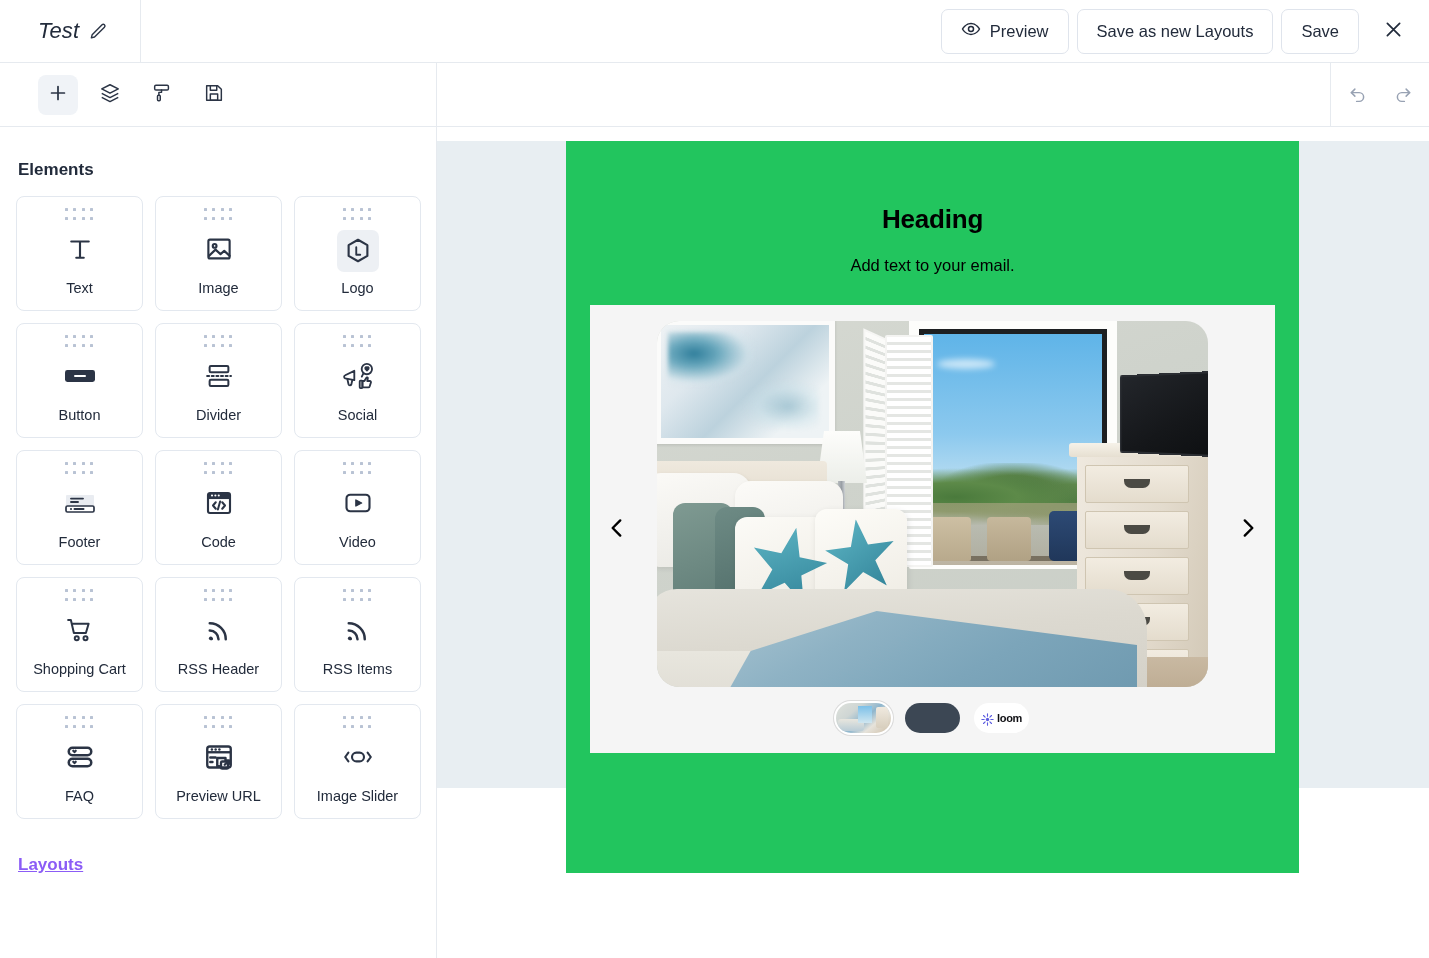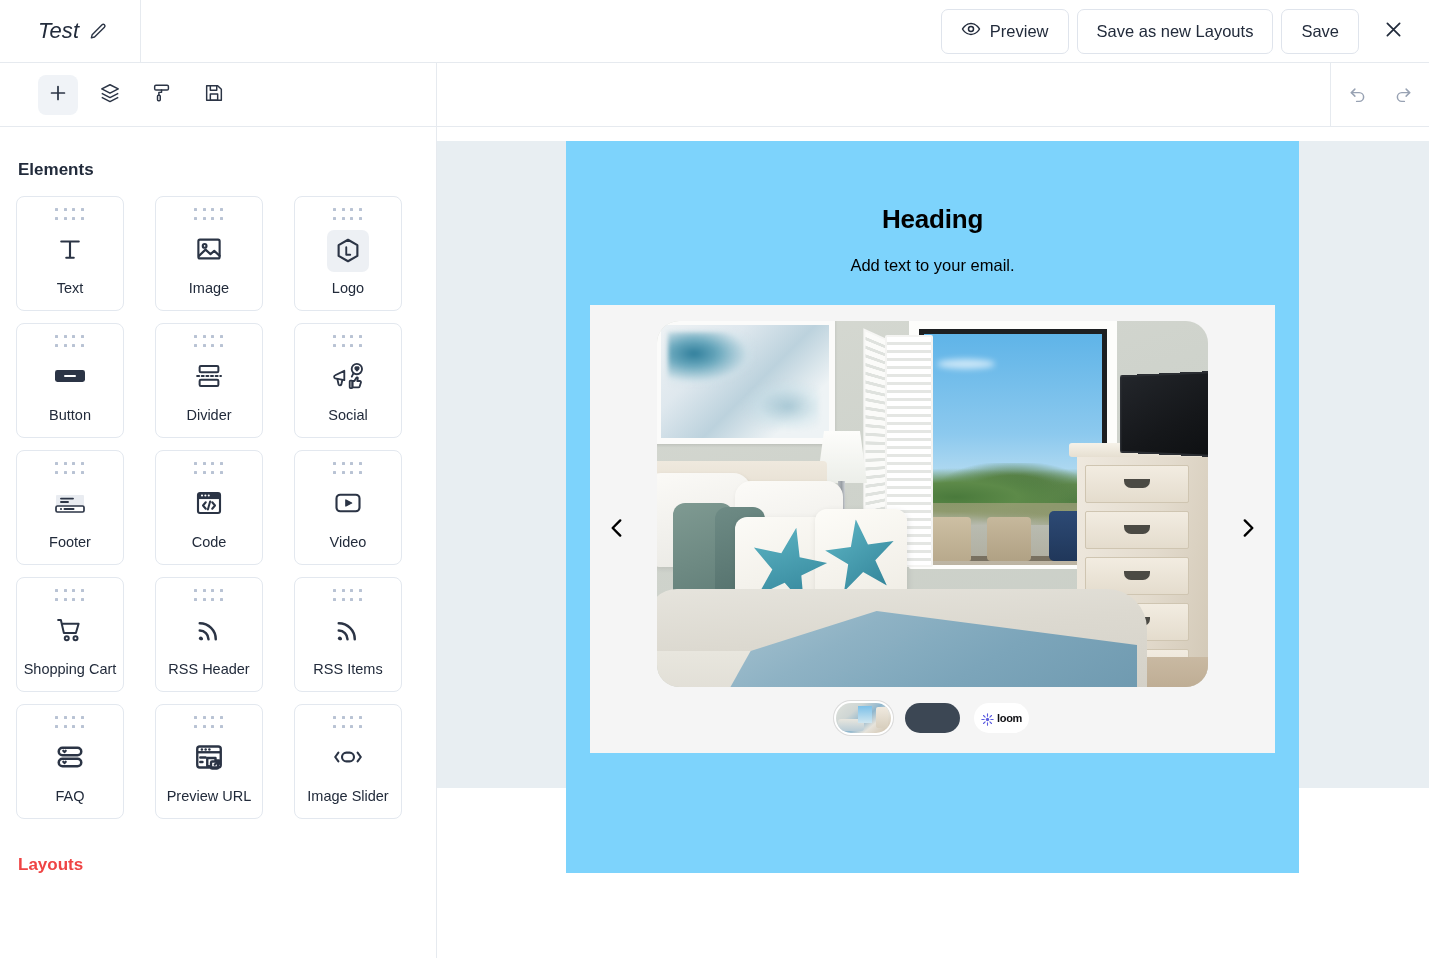--- a/index.html
+++ b/index.html
@@ -77,52 +77,52 @@
   }
   .section-title {
     font-size: 17px; font-weight: 700; color: #222b3b;
     padding: 33px 0 0 18px;
   }
   .grid {
     display: grid; grid-template-columns: repeat(3, 127px);
     gap: 12px; padding: 16px 0 0 16px;
   }
   .el-card {
-    width: 108px; height: 115px; border: 1px solid #e3e8ef; border-radius: 8px;
+    width: 127px; height: 115px; border: 1px solid #e3e8ef; border-radius: 8px;
     background: #fff; display: flex; flex-direction: column;
     align-items: center; cursor: grab; position: relative;
     padding-top: 11px;
   }
   .dots { width: 30px; height: 14px; display: grid;
     grid-template-columns: repeat(4, 1fr); grid-template-rows: repeat(2, 1fr);
     gap: 3px 4px; }
   .dots i { display: block; width: 3px; height: 3px; background: #b9c3d4; border-radius: .5px; }
   .el-icon {
     flex: 1; display: flex; align-items: center; justify-content: center;
     color: #2b3445; width: 100%;
   }
   .el-icon.boxed > span {
     background: #edf0f4; border-radius: 7px; padding: 6px;
     display: inline-flex; align-items: center; justify-content: center;
   }
   .el-label { font-size: 14.5px; color: #222b3b; padding-bottom: 14px; }
-  .layouts-title { font-size: 17px; font-weight: 700; color: #ef4444; padding: 36px 0 0 18px; }
+  .layouts-title { font-size: 17px; font-weight: 700; color: #8b5cf6; padding: 36px 0 0 18px; text-decoration: underline; }
 
   
   .canvas {
     position: absolute; left: 437px; top: 127px;
     width: 992px; height: 831px; background: #ffffff; overflow: hidden;
   }
   .canvas-bg {
     position: absolute; left: 0; top: 14px; width: 992px; height: 647px;
     background: #e8eef2;
   }
   .email-body {
     position: absolute; left: 129px; top: 14px; width: 733px; height: 732px;
-    background: #7dd3fc;
+    background: #22c55e;
   }
   .email-heading {
     text-align: center; font-size: 26px; font-weight: 700; color: #000;
     padding-top: 63px; letter-spacing: -.2px;
   }
   .email-sub { text-align: center; font-size: 16.5px; color: #000; padding-top: 21px; }
 
   
   .carousel {
     position: absolute; left: 24px; top: 164px; width: 685px; height: 448px;

